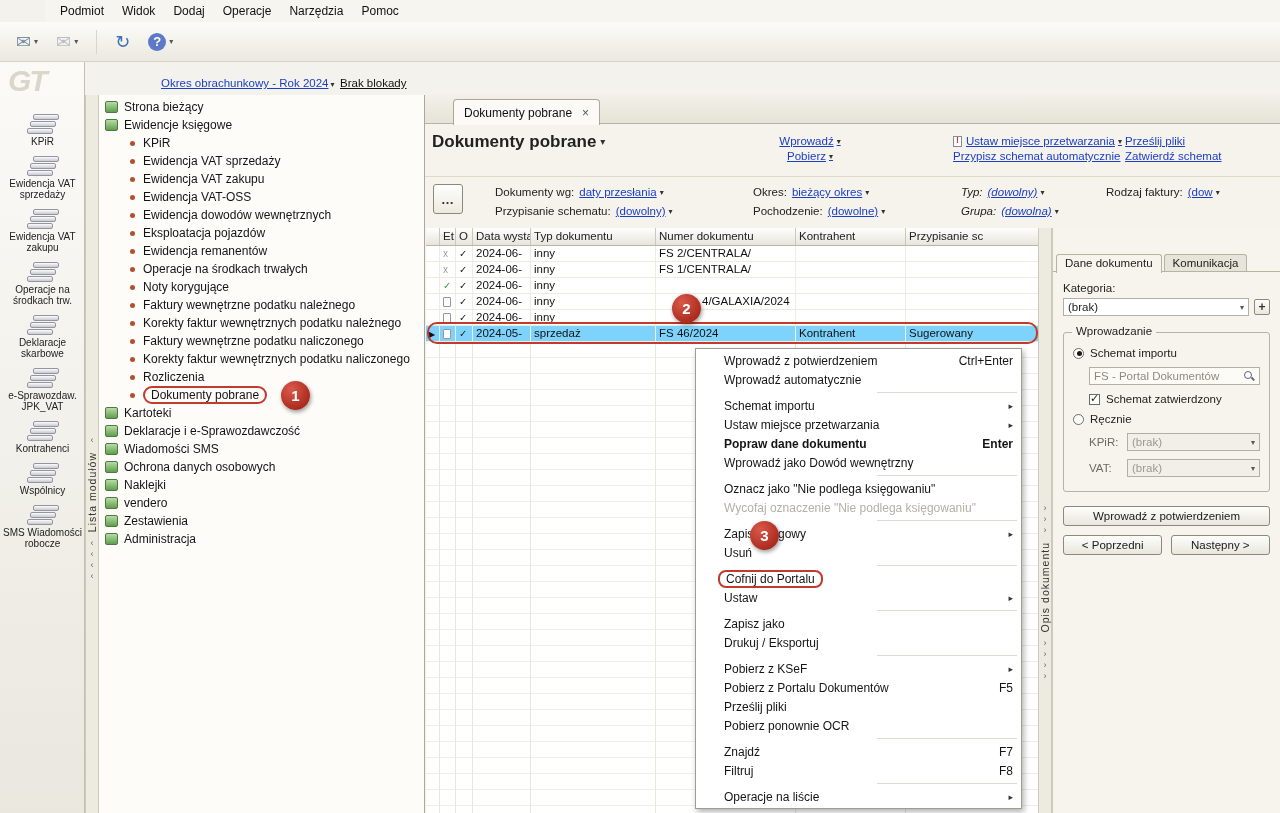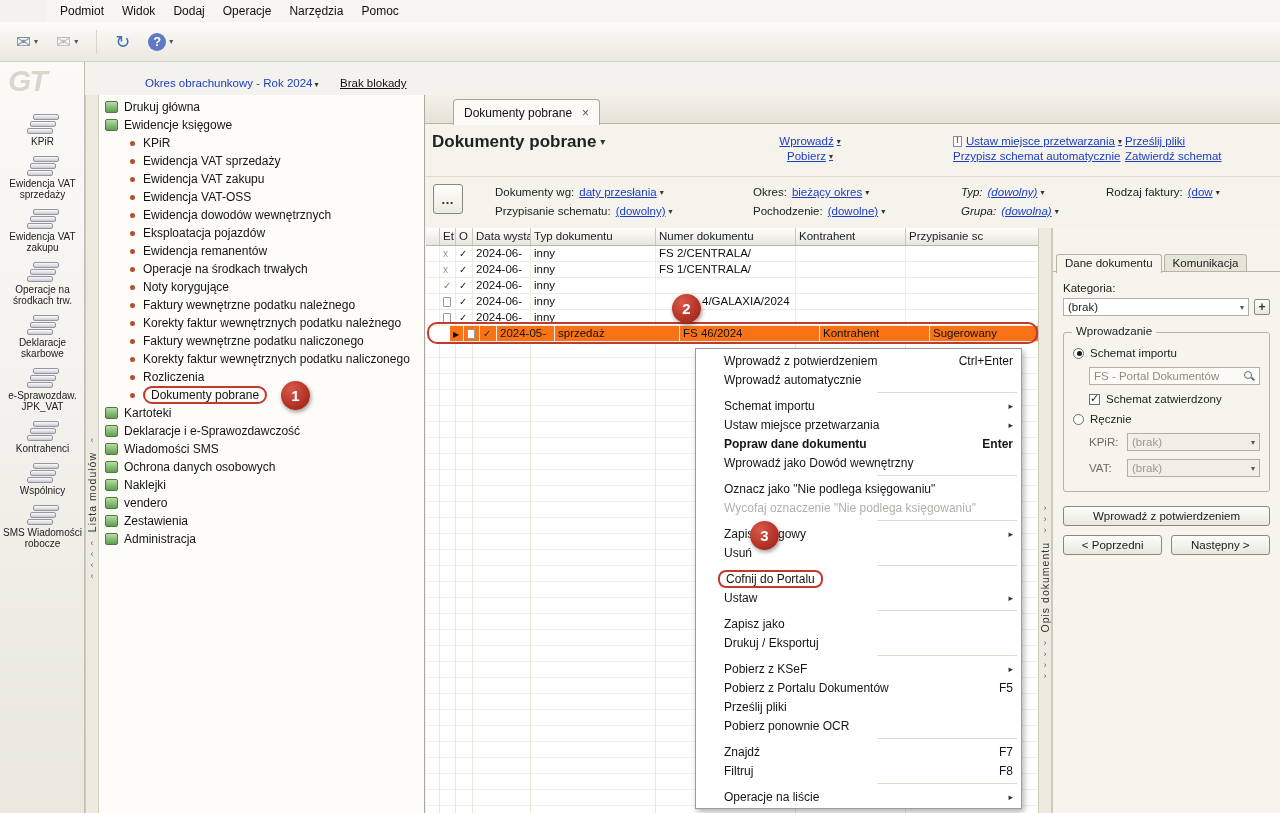--- a/index.html
+++ b/index.html
@@ -14,21 +14,21 @@
   
   .toolbar { position:absolute; left:0; top:22px; right:0; height:40px; background:linear-gradient(#fdfcf9,#ecead f0 0); background:linear-gradient(#fdfcf9,#eae8df); border-bottom:1px solid #d5d2c6; display:flex; align-items:center; padding-left:10px; gap:6px; }
   .tbtn { display:flex; align-items:center; gap:3px; padding:4px 6px; border-radius:3px; color:#6b7f9e; }
   .tglyph { font-size:18px; line-height:18px; color:#7d8fa8; }
   .tglyph.dim { color:#b9bdc6; }
   .tsep { width:1px; height:24px; background:#d8d5ca; margin:0 6px; }
   .dd-sm { font-size:8px; color:#555; }
   .qmark { display:inline-block; width:18px; height:18px; border-radius:50%; background:#5f79c9; color:#fff; font-weight:bold; font-size:13px; text-align:center; line-height:18px; }
 
   
-  .periodlink { position:absolute; left:145px; top:77px; font-size:11.5px; color:#1b3ec6; white-space:nowrap; }
+  .periodlink { position:absolute; left:161px; top:77px; font-size:11.5px; color:#1b3ec6; text-decoration:underline; white-space:nowrap; }
   .periodlink .dd-sm { color:#333; text-decoration:none; display:inline-block; margin-left:2px; }
   .lockstatus { position:absolute; left:340px; top:77px; font-size:11.5px; color:#111; text-decoration:underline; white-space:nowrap; }
 
   
   .modulebar { position:absolute; left:0; top:62px; width:85px; bottom:0; background:linear-gradient(#fbfaf7,#e9e7de); border-right:1px solid #c2bfb2; }
   .gtmark { position:absolute; left:8px; top:2px; font-size:30px; font-style:italic; font-weight:bold; color:#d9d6ca; letter-spacing:-2px; }
   .modlist { position:absolute; left:0; top:52px; width:85px; display:flex; flex-direction:column; align-items:center; gap:9px; }
   .moditem { width:84px; display:flex; flex-direction:column; align-items:center; gap:2px; cursor:default; }
   .mod-icon { display:flex; flex-direction:column; gap:1px; }
   .mod-icon i { display:block; width:26px; height:6px; background:linear-gradient(#fcfcfc,#c9c9d2); border:1px solid #9395a1; border-radius:2px; }
@@ -79,21 +79,21 @@
   .flabel { font-size:11.5px; color:#222; margin-right:5px; }
   .fvalue { font-size:11.5px; color:#1b3ec6; text-decoration:underline; cursor:default; }
   .fdd { font-size:8px; color:#333; margin-left:3px; }
 
   
   .grid { position:absolute; left:426px; top:228px; width:612px; bottom:0; background:#fff; display:flex; flex-direction:column; }
   .ghead { display:flex; height:18px; background:linear-gradient(#fefefe,#e7e5dc); border-bottom:1px solid #b9b6ac; flex:none; }
   .ghead .gc { border-right:1px solid #cac7bb; font-size:11.5px; color:#222; padding:2px 0 0 3px; overflow:hidden; white-space:nowrap; }
   .grow { display:flex; height:16px; border-bottom:1px solid #eeecdf; background:#fff; flex:none; }
   .grow .gc { border-right:1px solid #efede2; font-size:11.5px; padding:1px 0 0 3px; overflow:hidden; white-space:nowrap; color:#111; }
-  .grow.sel { background:#f97316;margin-left:24px; }
+  .grow.sel { background:#7dd3fc; }
   .gc.c0{ width:14px; } .gc.c1{ width:16px; } .gc.c2{ width:17px; } .gc.c3{ width:58px; } .gc.c4{ width:125px; } .gc.c5{ width:140px; } .gc.c6{ width:110px; } .gc.c7{ flex:1; border-right:none !important; }
   .marker { display:none; } .grow.sel .marker { display:inline; font-size:8px; color:#111; }
   .marker::before { content:"▶"; }
   .et { display:inline-block; }
   .et.et-x::before { content:"x"; color:#9a97a0; font-size:10px; }
   .et.et-ok::before { content:"✓"; color:#3f9b3f; font-size:10px; font-weight:bold; }
   .et.et-doc { width:8px; height:10px; background:#fff; border:1px solid #9a97a0; border-radius:1px; margin-top:2px; }
   .chk.on::before { content:"✓"; font-size:10px; font-weight:bold; color:#222; }
   .gc.c5.pad { padding-left:46px; }
   .gfiller { flex:1; position:relative; background:repeating-linear-gradient(to bottom,#fff 0 15px,#f0eee3 15px 16px); }
@@ -278,21 +278,21 @@
     <span class="chev">‹</span>
     <span class="chev">‹</span>
     <span class="chev">‹</span>
     <span class="chev">‹</span>
   </div>
 
   <div class="tree">
 
       <div class="titem lv-0">
         <span class="ticon"></span>
-        <span class="tlabel">Drukuj główna</span>
+        <span class="tlabel">Strona bieżący</span>
       </div>
 
       <div class="titem lv-0">
         <span class="ticon"></span>
         <span class="tlabel">Ewidencje księgowe</span>
       </div>
 
       <div class="titem lv-1">
         <span class="ticon"></span>
         <span class="tlabel">KPiR</span>

